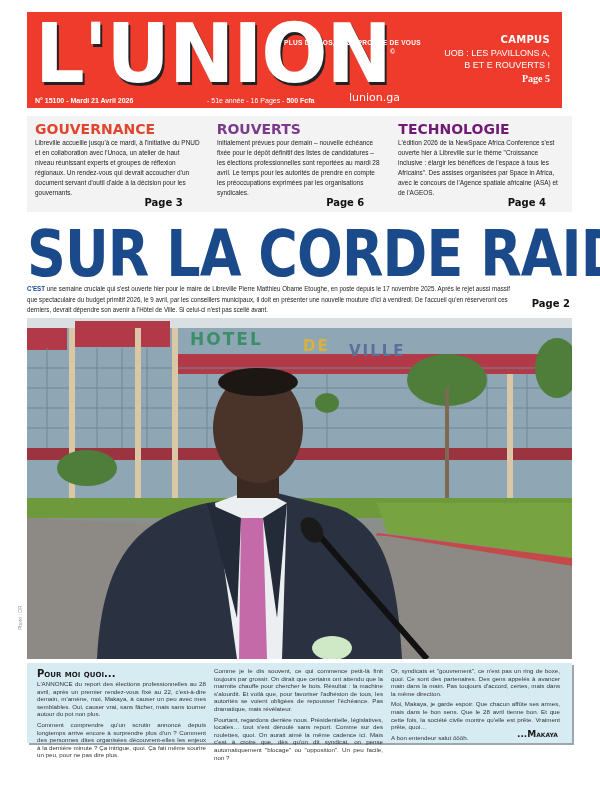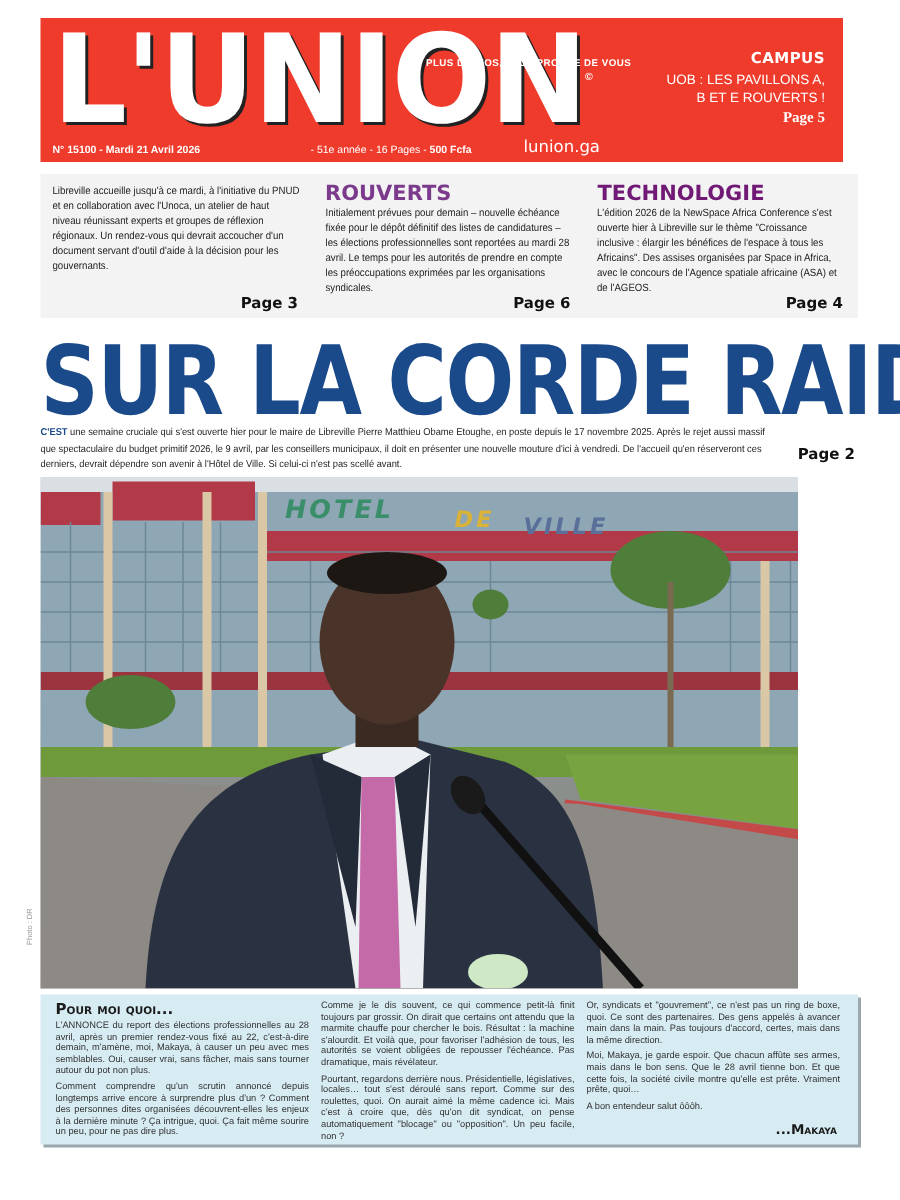--- a/index.html
+++ b/index.html
@@ -56,21 +56,21 @@
   .teaser .kicker {
     font-family: "DejaVu Sans", sans-serif; font-weight: 900;
     font-size: 14px; line-height: 15px; letter-spacing: 0px;
   }
   .teaser .text {
     font-family: "Liberation Sans", sans-serif;
     font-size: 7px; line-height: 10px; color: #222; margin-top: 1px;
     transform: scaleX(0.92); transform-origin: left top; width: 108%;
   }
   .teaser .page {
-    position: absolute; right: 10px; bottom: 4px;
+    position: absolute; right: 26px; bottom: 4px;
     font-family: "DejaVu Sans", sans-serif; font-weight: 700; font-size: 10px; color: #111;
   }
 
   
   .headline {
     position: absolute; left: 27px; top: 218px; width: 548px; height: 66px;
     font-family: "DejaVu Sans", sans-serif; font-weight: 700;
     font-size: 58px; line-height: 66px; color: #1a4a8a;
     white-space: nowrap; letter-spacing: -1px;
     transform: scaleX(0.93) scaleY(1.1); transform-origin: left top;
@@ -81,34 +81,33 @@
     transform: scaleX(0.94); transform-origin: left top;
   }
   .lede .lead-word { color: #1a4a8a; font-weight: 700; }
   .lede-page {
     position: absolute; right: 30px; top: 298px;
     font-family: "DejaVu Sans", sans-serif; font-weight: 700; font-size: 10px; color: #111;
   }
 
   
   .photo {
-    position: absolute; left: 27px; top: 318px; width: 505px; height: 341px; overflow: hidden;
+    position: absolute; left: 27px; top: 318px; width: 545px; height: 341px; overflow: hidden;
     background: linear-gradient(180deg, #c9d3d6 0%, #b7c0c4 20%, #9aa5a8 45%, #8a8f8c 60%, #888684 100%);
-    font-style: italic;
   }
   .photo svg { position: absolute; left: 0; top: 0; }
   .photo-credit {
     position: absolute; left: 17px; top: 630px;
     font-size: 5px; color: #999;
     transform: rotate(-90deg); transform-origin: left top;
   }
 
   
   .column {
-    position: absolute; left: 27px; top: 663px; width: 545px; height: 100px;
+    position: absolute; left: 27px; top: 663px; width: 545px; height: 80px;
     background: #d7ebf3; box-shadow: 2px 2px 0 #9aa8ae;
     display: flex; padding: 4px 8px 6px 6px;
   }
   .col { flex: 1; padding: 0 4px; position: relative; }
   .col-title {
     font-family: "DejaVu Sans", sans-serif; font-weight: 700;
     font-size: 10px; line-height: 13px; color: #1a1a1a; font-variant: small-caps;
   }
   .col p {
     font-size: 6.2px; line-height: 7.6px; color: #333; text-align: justify; margin-bottom: 3px;
@@ -133,20 +132,21 @@
   <div class="website">lunion.ga</div>
   <div class="campus">
     <div class="kicker">CAMPUS</div>
     <div class="body">UOB : LES PAVILLONS A, B ET E ROUVERTS !</div>
     <div class="page">Page 5</div>
   </div>
 </header>
 
 <section class="teasers">
   <article class="teaser">
+    <div class="kicker" style="color:#e0452e">GOUVERNANCE</div>
     <div class="text">Libreville accueille jusqu'à ce mardi, à l'initiative du PNUD et en collaboration avec l'Unoca, un atelier de haut niveau réunissant experts et groupes de réflexion régionaux. Un rendez-vous qui devrait accoucher d'un document servant d'outil d'aide à la décision pour les gouvernants.</div>
     <div class="page">Page 3</div>
   </article>
   <article class="teaser">
     <div class="kicker" style="color:#7b3a8c">ROUVERTS</div>
     <div class="text">Initialement prévues pour demain – nouvelle échéance fixée pour le dépôt définitif des listes de candidatures – les élections professionnelles sont reportées au mardi 28 avril. Le temps pour les autorités de prendre en compte les préoccupations exprimées par les organisations syndicales.</div>
     <div class="page">Page 6</div>
   </article>
   <article class="teaser">
     <div class="kicker" style="color:#701a75">TECHNOLOGIE</div>

